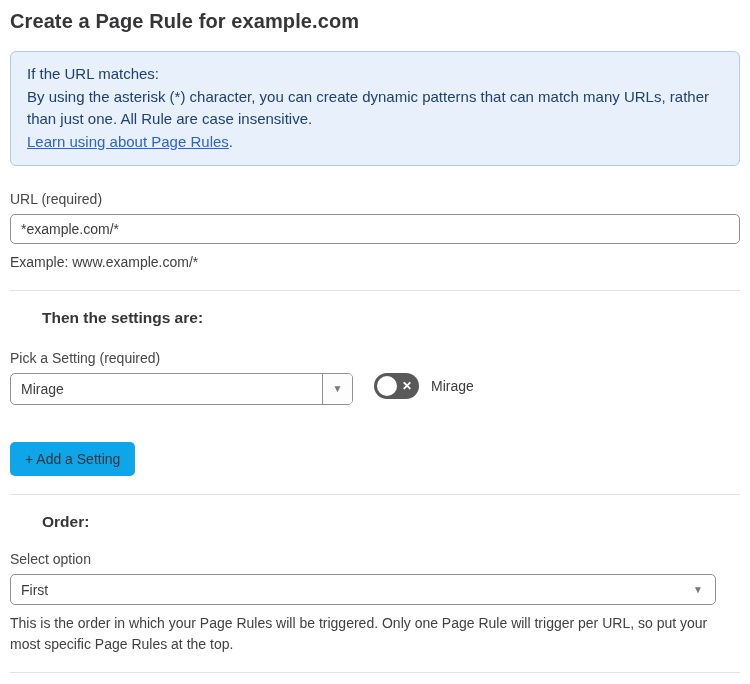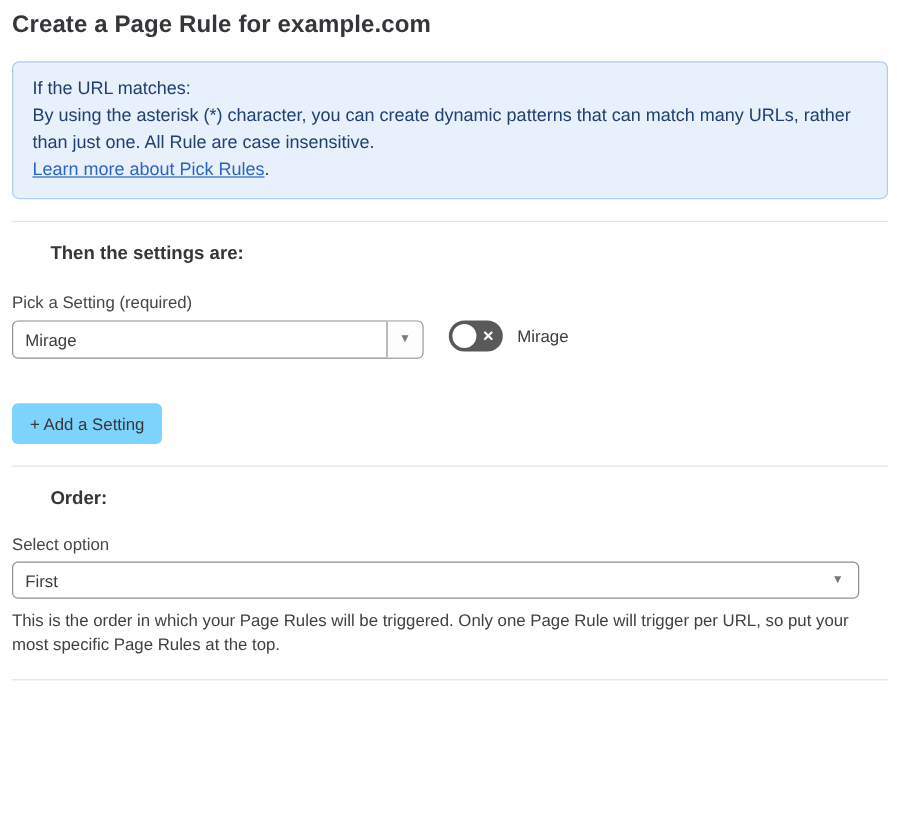--- a/index.html
+++ b/index.html
@@ -154,21 +154,21 @@
 
   .btn {
     display: inline-block;
     border: none;
     border-radius: 5px;
     font-family: "Liberation Sans", sans-serif;
     font-size: 14px;
     padding: 9px 15px;
     cursor: pointer;
     color: #36363a;
-    background: #7dd3fc;
+    background: #0ea5e9;
   }
   .btn-add { margin-top: 37px; }
 
   .order-section .field-label { margin-top: 20px; }
   .select-full {
     width: 706px;
     height: 31px;
     border: 1px solid #8f8f94;
     border-radius: 5px;
     background: #fff;
@@ -186,24 +186,29 @@
 <body>
 
 <div class="page">
 
   <h1 class="page-title">Create a Page Rule for example.com</h1>
 
   <div class="info-box">
     <div class="info-heading">If the URL matches:</div>
     <div class="info-body">By using the asterisk (*) character, you can create dynamic patterns that can match many URLs, rather than just one. All Rule are case insensitive.</div>
     <div>
-      <a class="info-link">Learn more about Pick Rules</a><span class="info-link-suffix">.</span>
+      <a class="info-link">Learn using about Page Rules</a><span class="info-link-suffix">.</span>
     </div>
   </div>
 
+  <div class="url-section">
+    <div class="field-label">URL (required)</div>
+    <input class="text-input" type="text" value="*example.com/*" style="">
+    <div class="helper-text">Example: www.example.com/*</div>
+  </div>
 
   <hr class="divider">
 
   <div class="settings-section">
     <div class="section-heading">Then the settings are:</div>
 
     <div class="field-label" style="margin-top:23px;">Pick a Setting (required)</div>
 
     <div class="setting-row">
       <div class="select-box">

